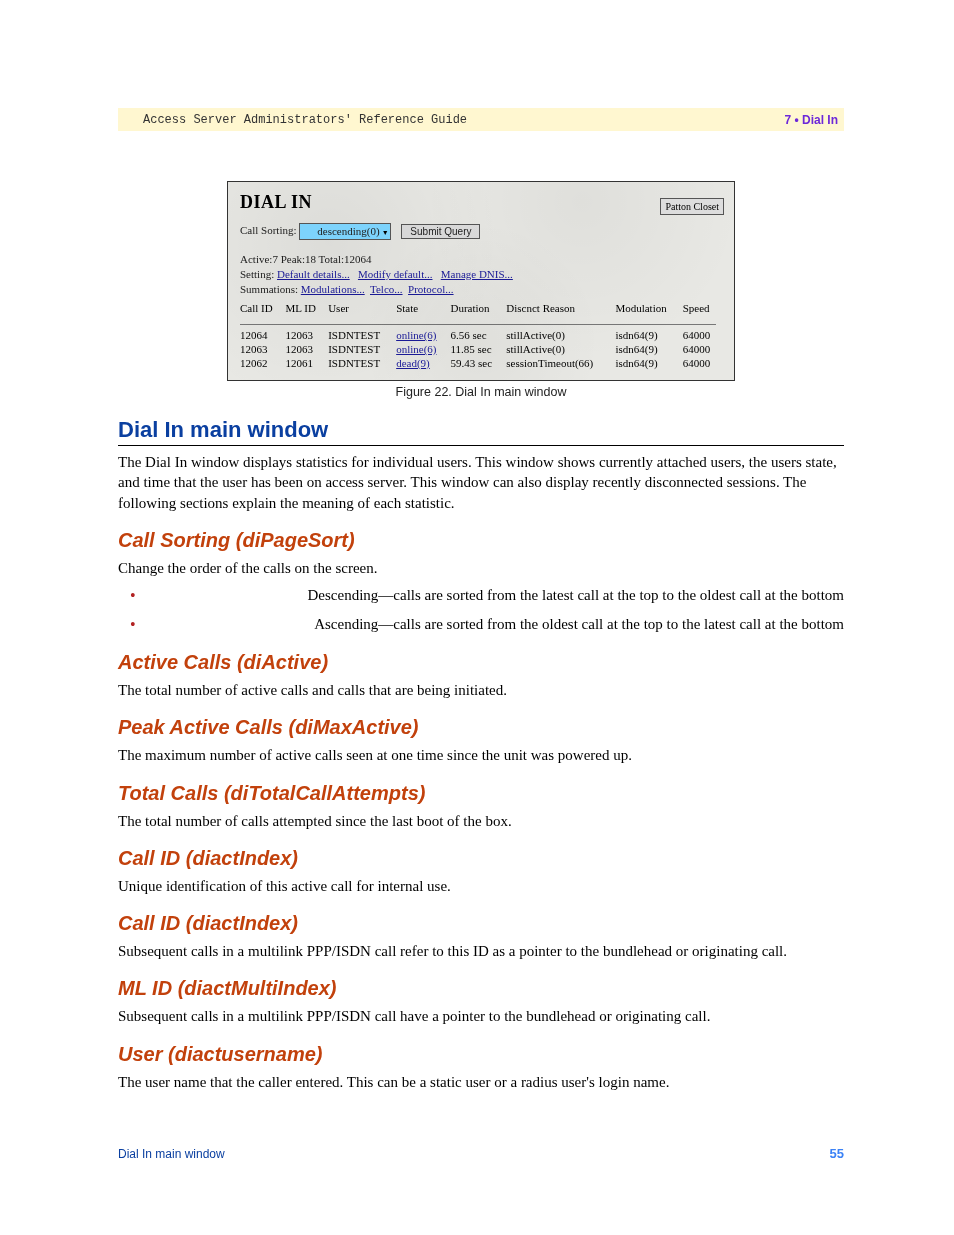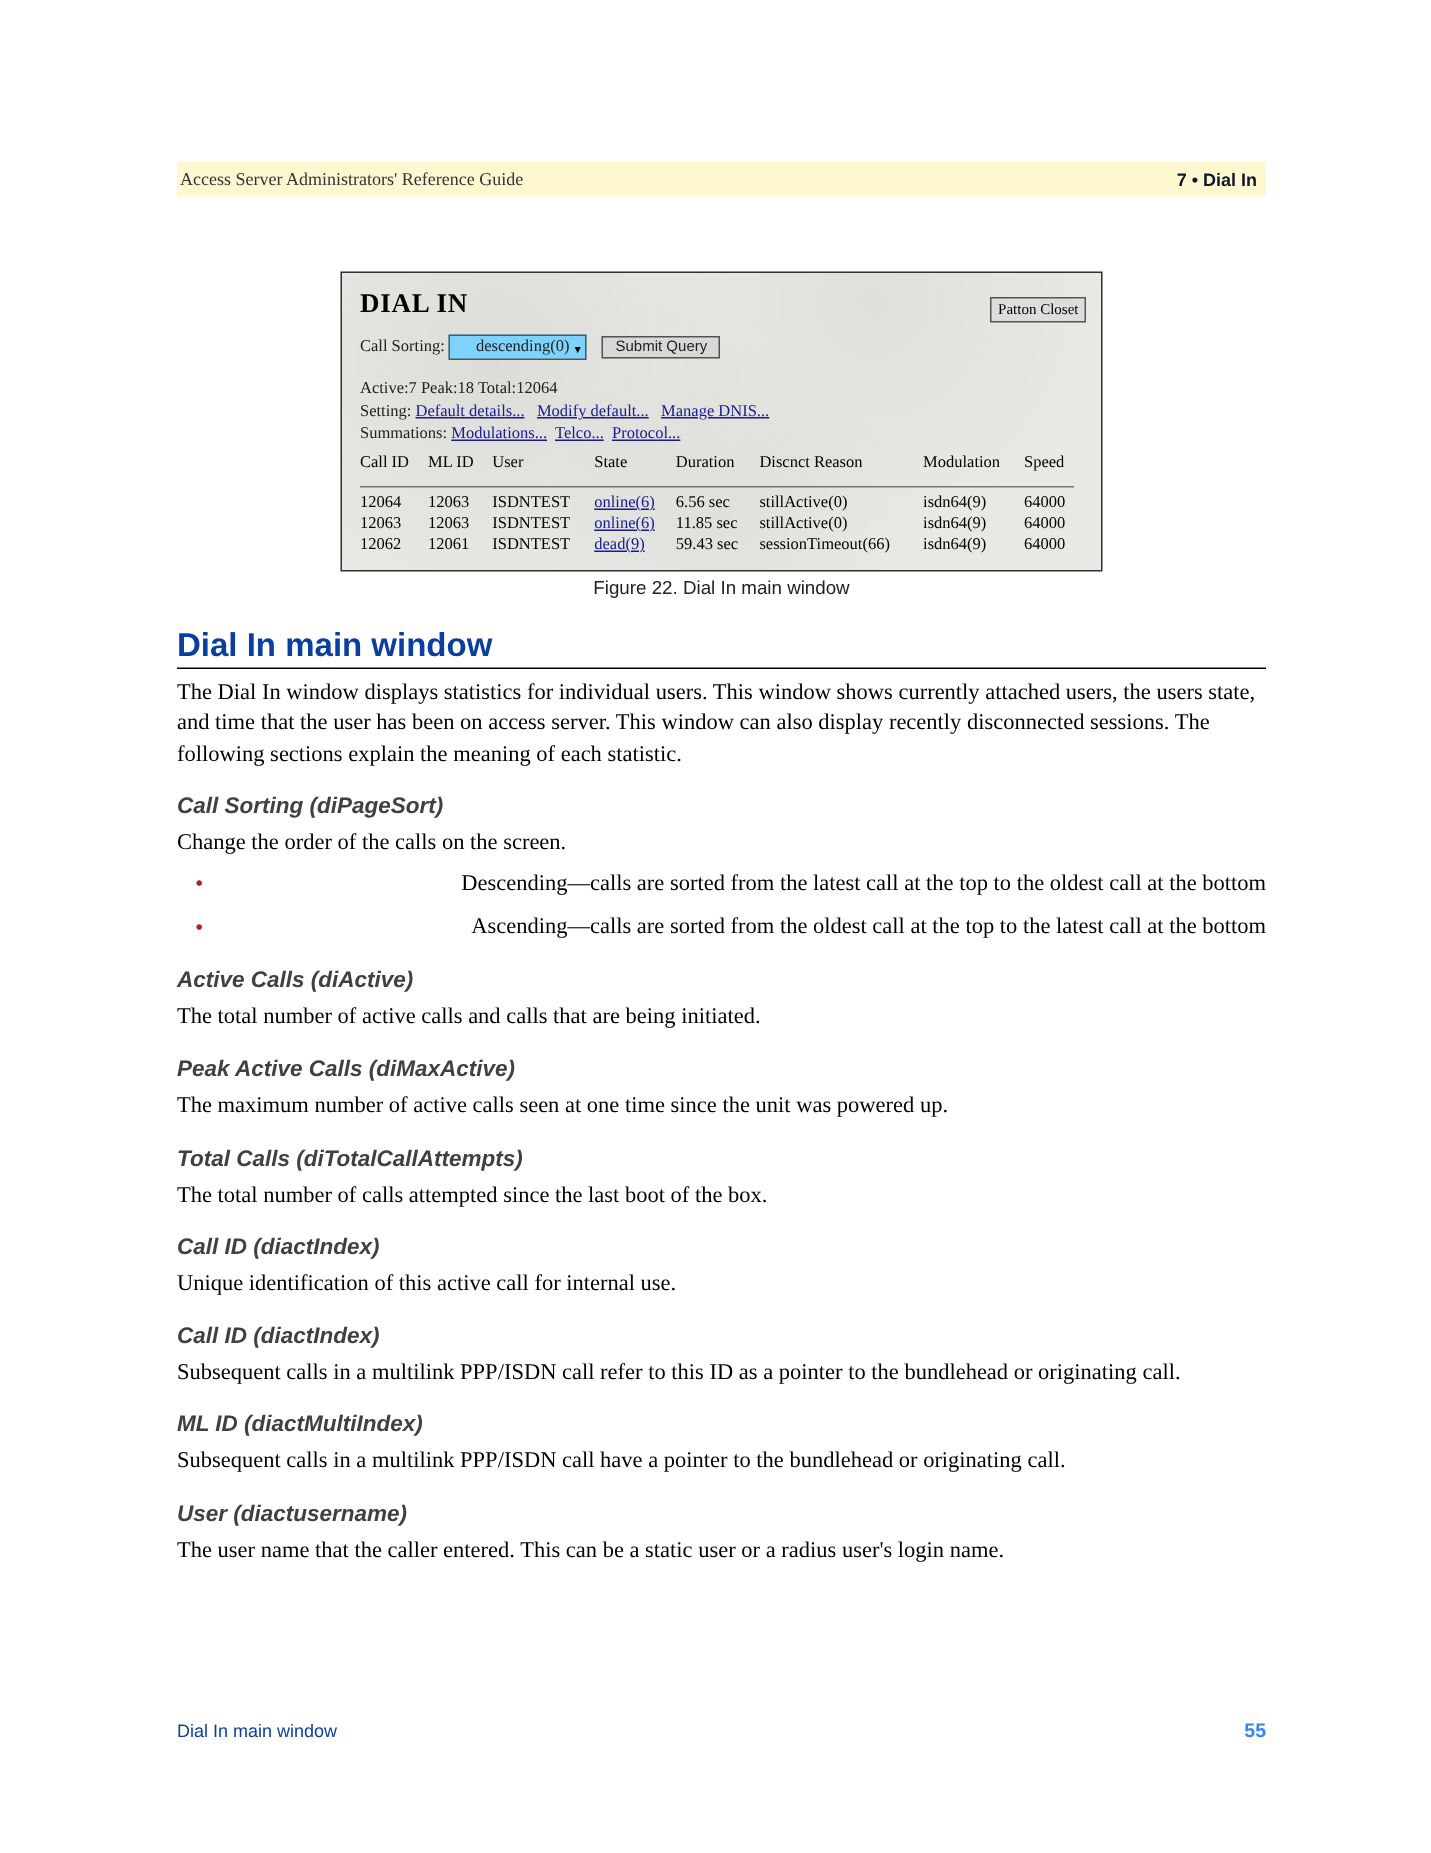--- a/index.html
+++ b/index.html
@@ -19,29 +19,30 @@
   .header-bar {
     background: #fff7d0;
     height: 23px;
     display: flex;
     justify-content: space-between;
     align-items: center;
     padding: 0 6px 0 2px;
     margin-bottom: 50px;
   }
   .header-left {
-    font-family: Liberation Serif, serif;
+    font-family: Liberation Mono, monospace;
     font-size: 12px;
     color: #333;
+    margin-left: 23px;
   }
   .header-right {
     font-family: Arial, Helvetica, sans-serif;
     font-size: 12px;
     font-weight: bold;
-    color: #0f172a;
+    color: #6d28d9;
   }
   .figure-wrap {
     text-align: center;
     margin: 0 0 18px 0;
   }
   .screenshot {
     display: inline-block;
     width: 508px;
     border: 1px solid #333;
     background: #e8e8e4;
@@ -150,24 +151,24 @@
     padding-bottom: 2px;
   }
   p.body-text {
     font-size: 15px;
     line-height: 1.35;
     margin: 6px 0 12px 0;
     color: #000;
   }
   h3.sub-title {
     font-family: Arial, Helvetica, sans-serif;
-    color: #404040;
+    color: #c2410c;
     font-weight: bold;
     font-style: italic;
-    font-size: 15px;
+    font-size: 20px;
     margin: 16px 0 0 0;
   }
   ul.bullets {
     margin: 6px 0 12px 0;
     padding-left: 28px;
   }
   ul.bullets li {
     font-size: 15px;
     line-height: 1.5;
     color: #000;

